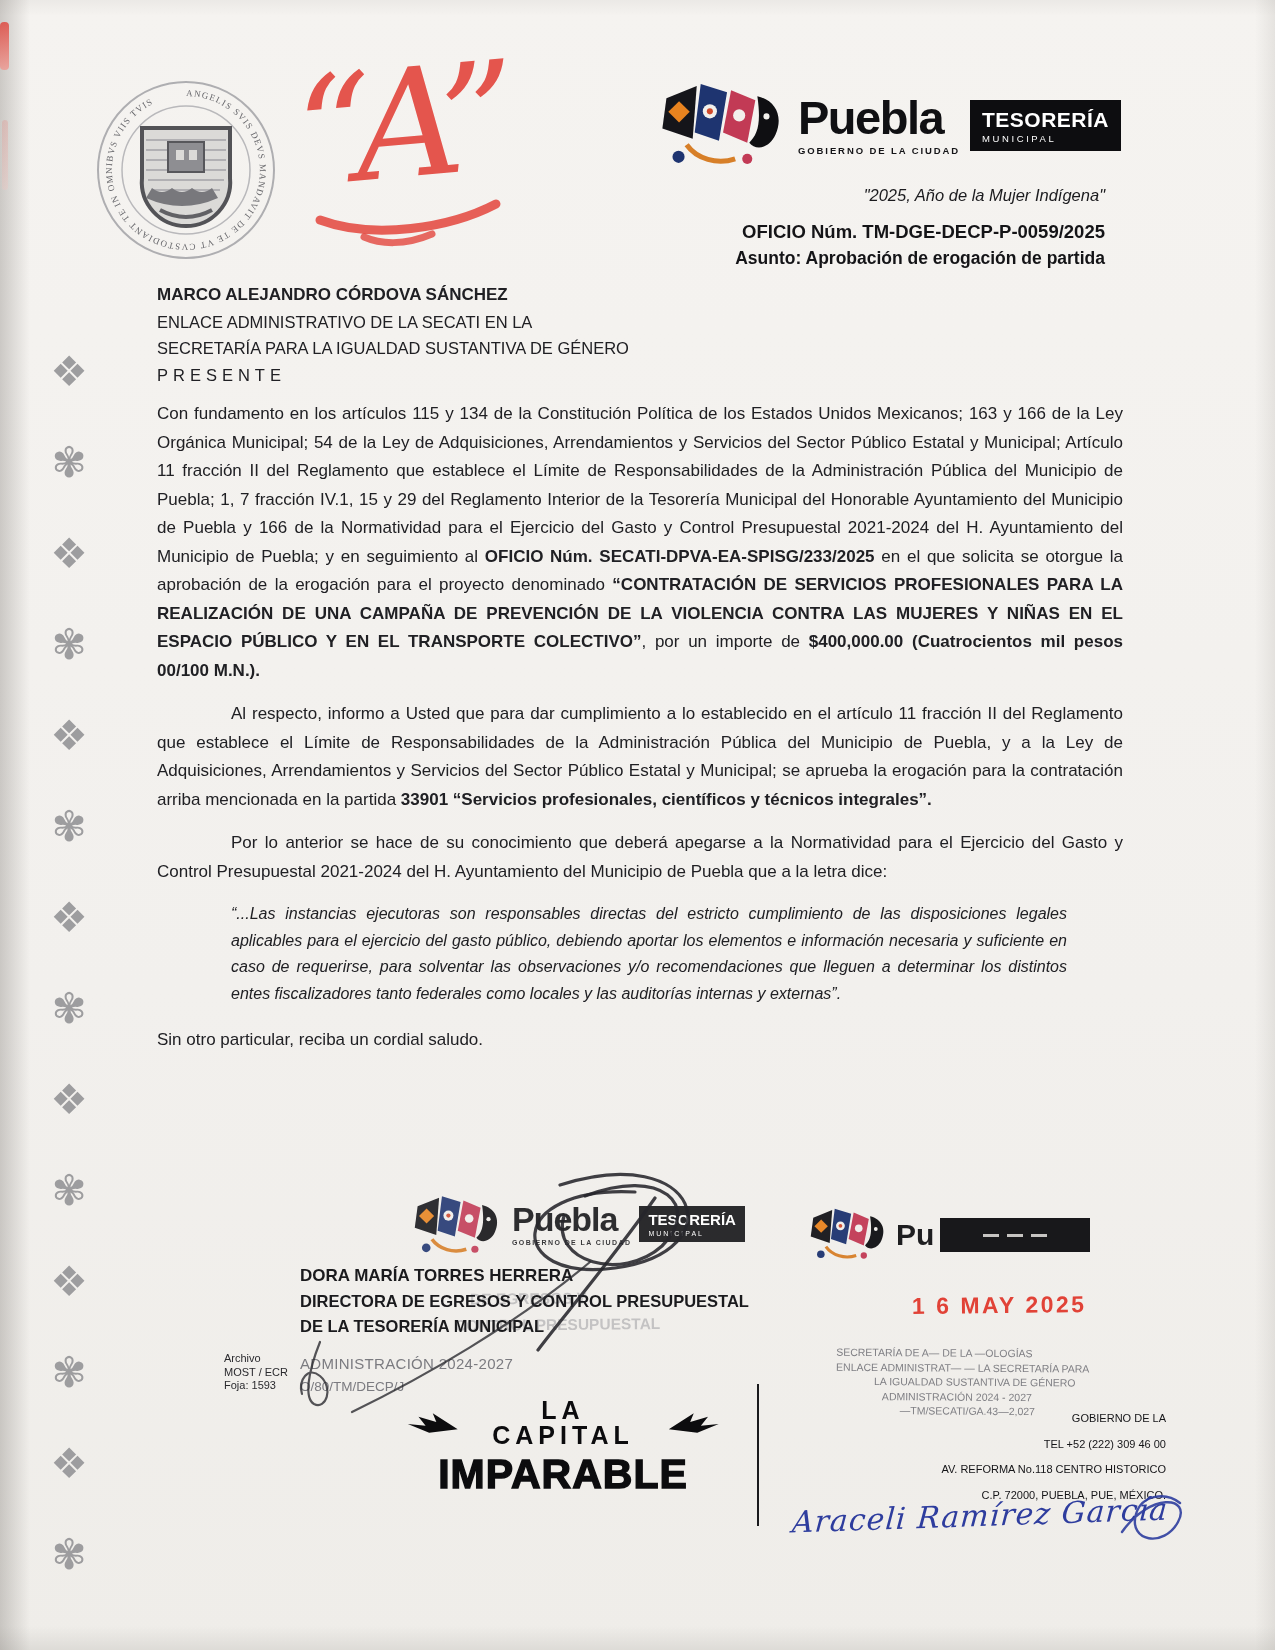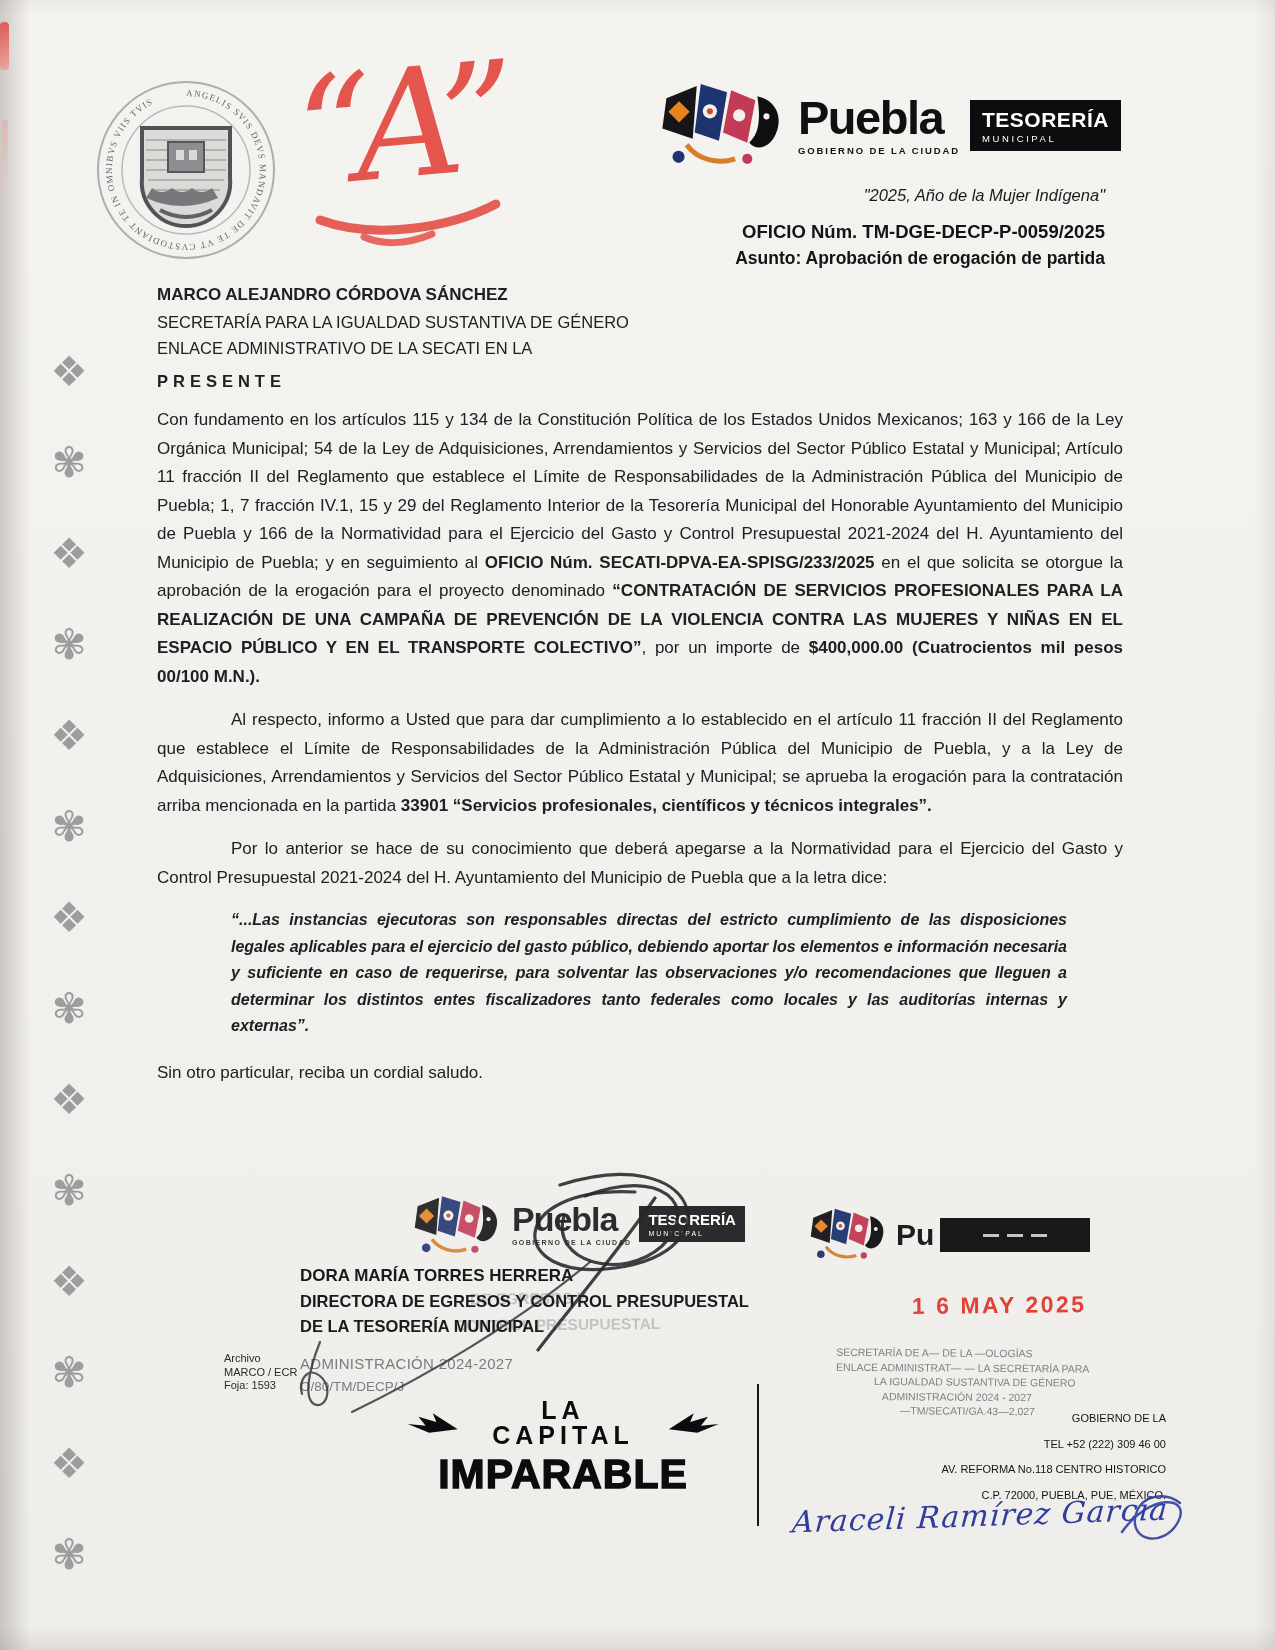--- a/index.html
+++ b/index.html
@@ -42,24 +42,24 @@
   .head-lines{position:absolute;right:170px;top:186px;text-align:right}
   .motto{font-style:italic;font-size:16.5px;font-weight:500;color:#1b1b1e}
   .oficio{font-size:18.5px;font-weight:700;margin-top:16px;color:#141417}
   .asunto{font-size:17.5px;font-weight:700;margin-top:5px;color:#141417}
 
   
   .letter{position:absolute;left:157px;top:282px;width:966px;font-size:17px;line-height:28.5px;
     text-align:justify;color:#202024}
   .recipient{text-align:left;font-size:16.5px;line-height:26.5px}
   .r-name{font-weight:700;font-size:17px}
-  .presente{font-weight:700;letter-spacing:5px;margin-top:6px;font-size:16.5px}
+  .presente{font-weight:400;letter-spacing:5px;font-size:16.5px}
   .para{margin-top:12px}
   .para.indent{text-indent:74px;margin-top:15px}
-  .quote{margin:15px 0 0 74px;width:836px;font-style:italic;font-weight:700;font-size:16px;line-height:26.5px}
+  .quote{margin:15px 0 0 74px;width:836px;font-style:italic;font-weight:400;font-size:16px;line-height:26.5px}
   .closing{margin-top:19px;text-align:left}
   strong{font-weight:700}
 
   .atent{position:absolute;left:157px;top:1122px;width:966px;text-align:center;font-weight:700;
     font-size:17px;line-height:27px;color:#17171a}
 
   
   .stamp-center{position:absolute;left:410px;top:1192px;display:flex;align-items:flex-start;gap:8px;opacity:.88}
   .mini-icons{width:94px;height:68px}
   .mini-text{margin-top:10px}
@@ -204,22 +204,22 @@
 
   <div class="head-lines">
     <div class="motto">"2025, Año de la Mujer Indígena"</div>
     <div class="oficio">OFICIO Núm. TM-DGE-DECP-P-0059/2025</div>
     <div class="asunto">Asunto: Aprobación de erogación de partida</div>
   </div>
 
   <main class="letter">
     <div class="recipient">
       <div class="r-name">MARCO ALEJANDRO CÓRDOVA SÁNCHEZ</div>
+      <div>ENLACE ADMINISTRATIVO DE LA SECATI EN LA</div>
       <div>SECRETARÍA PARA LA IGUALDAD SUSTANTIVA DE GÉNERO</div>
-      <div>ENLACE ADMINISTRATIVO DE LA SECATI EN LA</div>
       <div class="presente">PRESENTE</div>
     </div>
 
     <p class="para"><span>Con fundamento en los artículos 115 y 134 de la Constitución Política de los Estados Unidos Mexicanos; 163 y 166 de la Ley Orgánica Municipal; 54 de la Ley de Adquisiciones, Arrendamientos y Servicios del Sector Público Estatal y Municipal; Artículo 11 fracción II del Reglamento que establece el Límite de Responsabilidades de la Administración Pública del Municipio de Puebla; 1, 7 fracción IV.1, 15 y 29 del Reglamento Interior de la Tesorería Municipal del Honorable Ayuntamiento del Municipio de Puebla y 166 de la Normatividad para el Ejercicio del Gasto y Control Presupuestal 2021-2024 del H. Ayuntamiento del Municipio de Puebla; y en seguimiento al </span><strong>OFICIO Núm. SECATI-DPVA-EA-SPISG/233/2025</strong><span> en el que solicita se otorgue la aprobación de la erogación para el proyecto denominado </span><strong>“CONTRATACIÓN DE SERVICIOS PROFESIONALES PARA LA REALIZACIÓN DE UNA CAMPAÑA DE PREVENCIÓN DE LA VIOLENCIA CONTRA LAS MUJERES Y NIÑAS EN EL ESPACIO PÚBLICO Y EN EL TRANSPORTE COLECTIVO”</strong><span>, por un importe de </span><strong>$400,000.00 (Cuatrocientos mil pesos 00/100 M.N.).</strong></p>
 
     <p class="para indent"><span>Al respecto, informo a Usted que para dar cumplimiento a lo establecido en el artículo 11 fracción II del Reglamento que establece el Límite de Responsabilidades de la Administración Pública del Municipio de Puebla, y a la Ley de Adquisiciones, Arrendamientos y Servicios del Sector Público Estatal y Municipal; se aprueba la erogación para la contratación arriba mencionada en la partida </span><strong>33901 “Servicios profesionales, científicos y técnicos integrales”.</strong></p>
 
     <p class="para indent">Por lo anterior se hace de su conocimiento que deberá apegarse a la Normatividad para el Ejercicio del Gasto y Control Presupuestal 2021-2024 del H. Ayuntamiento del Municipio de Puebla que a la letra dice:</p>
 
     <p class="quote">“...Las instancias ejecutoras son responsables directas del estricto cumplimiento de las disposiciones legales aplicables para el ejercicio del gasto público, debiendo aportar los elementos e información necesaria y suficiente en caso de requerirse, para solventar las observaciones y/o recomendaciones que lleguen a determinar los distintos entes fiscalizadores tanto federales como locales y las auditorías internas y externas”.</p>
@@ -262,21 +262,21 @@
     <div class="sig-t1">DIRECTORA DE EGRESOS Y CONTROL PRESUPUESTAL</div>
     <div class="sig-t2">DE LA TESORERÍA MUNICIPAL</div>
     <div class="sig-admin">ADMINISTRACIÓN 2024-2027</div>
     <div class="sig-ref">O/80/TM/DECP/J</div>
   </div>
 
   <div class="date-stamp">1 6 MAY 2025</div>
 
   <div class="archive">
     <div>Archivo</div>
-    <div>MARCO / ECR</div>
+    <div>MOST / ECR</div>
     <div>Foja: 1593</div>
   </div>
 
   <div class="capital">
     <div class="capital-row">
       <svg class="wing" viewBox="0 0 60 26">
         <path d="M58 20 L30 2 L34 12 L14 6 L22 16 L2 14 L26 24 Z" fill="#0c0c0e"></path>
       </svg>
       <span>LA CAPITAL</span>
       <svg class="wing right" viewBox="0 0 60 26">

